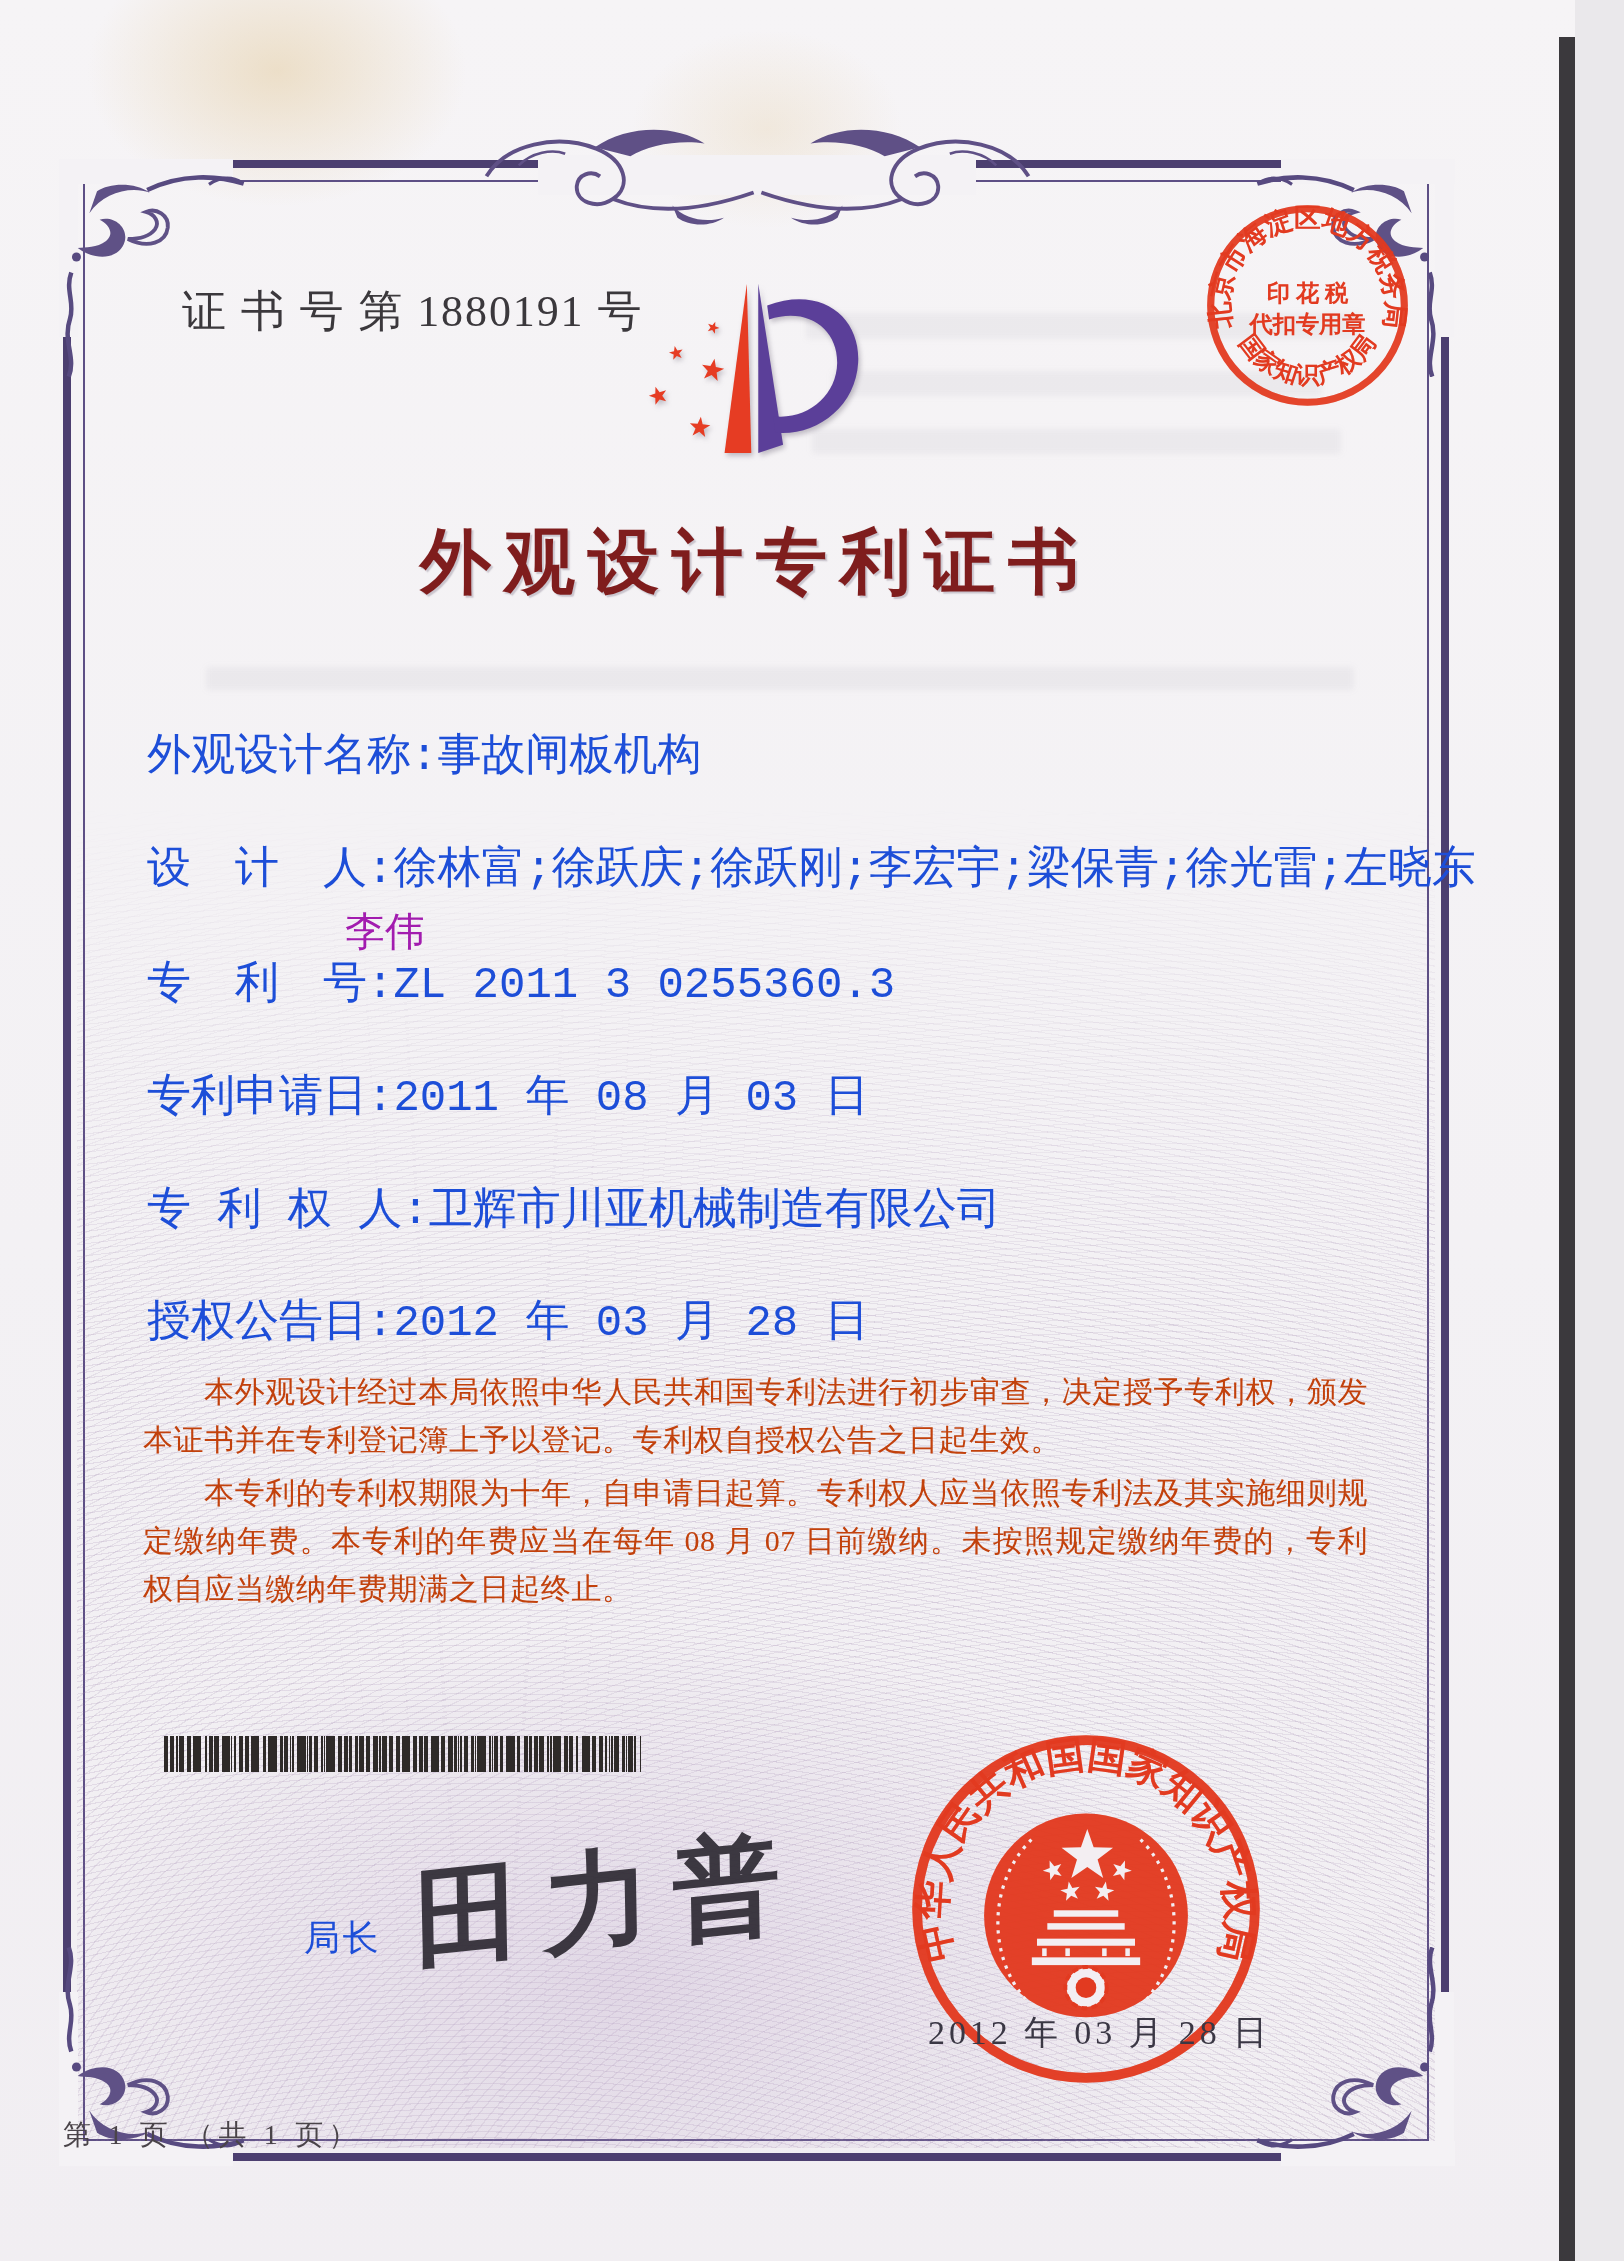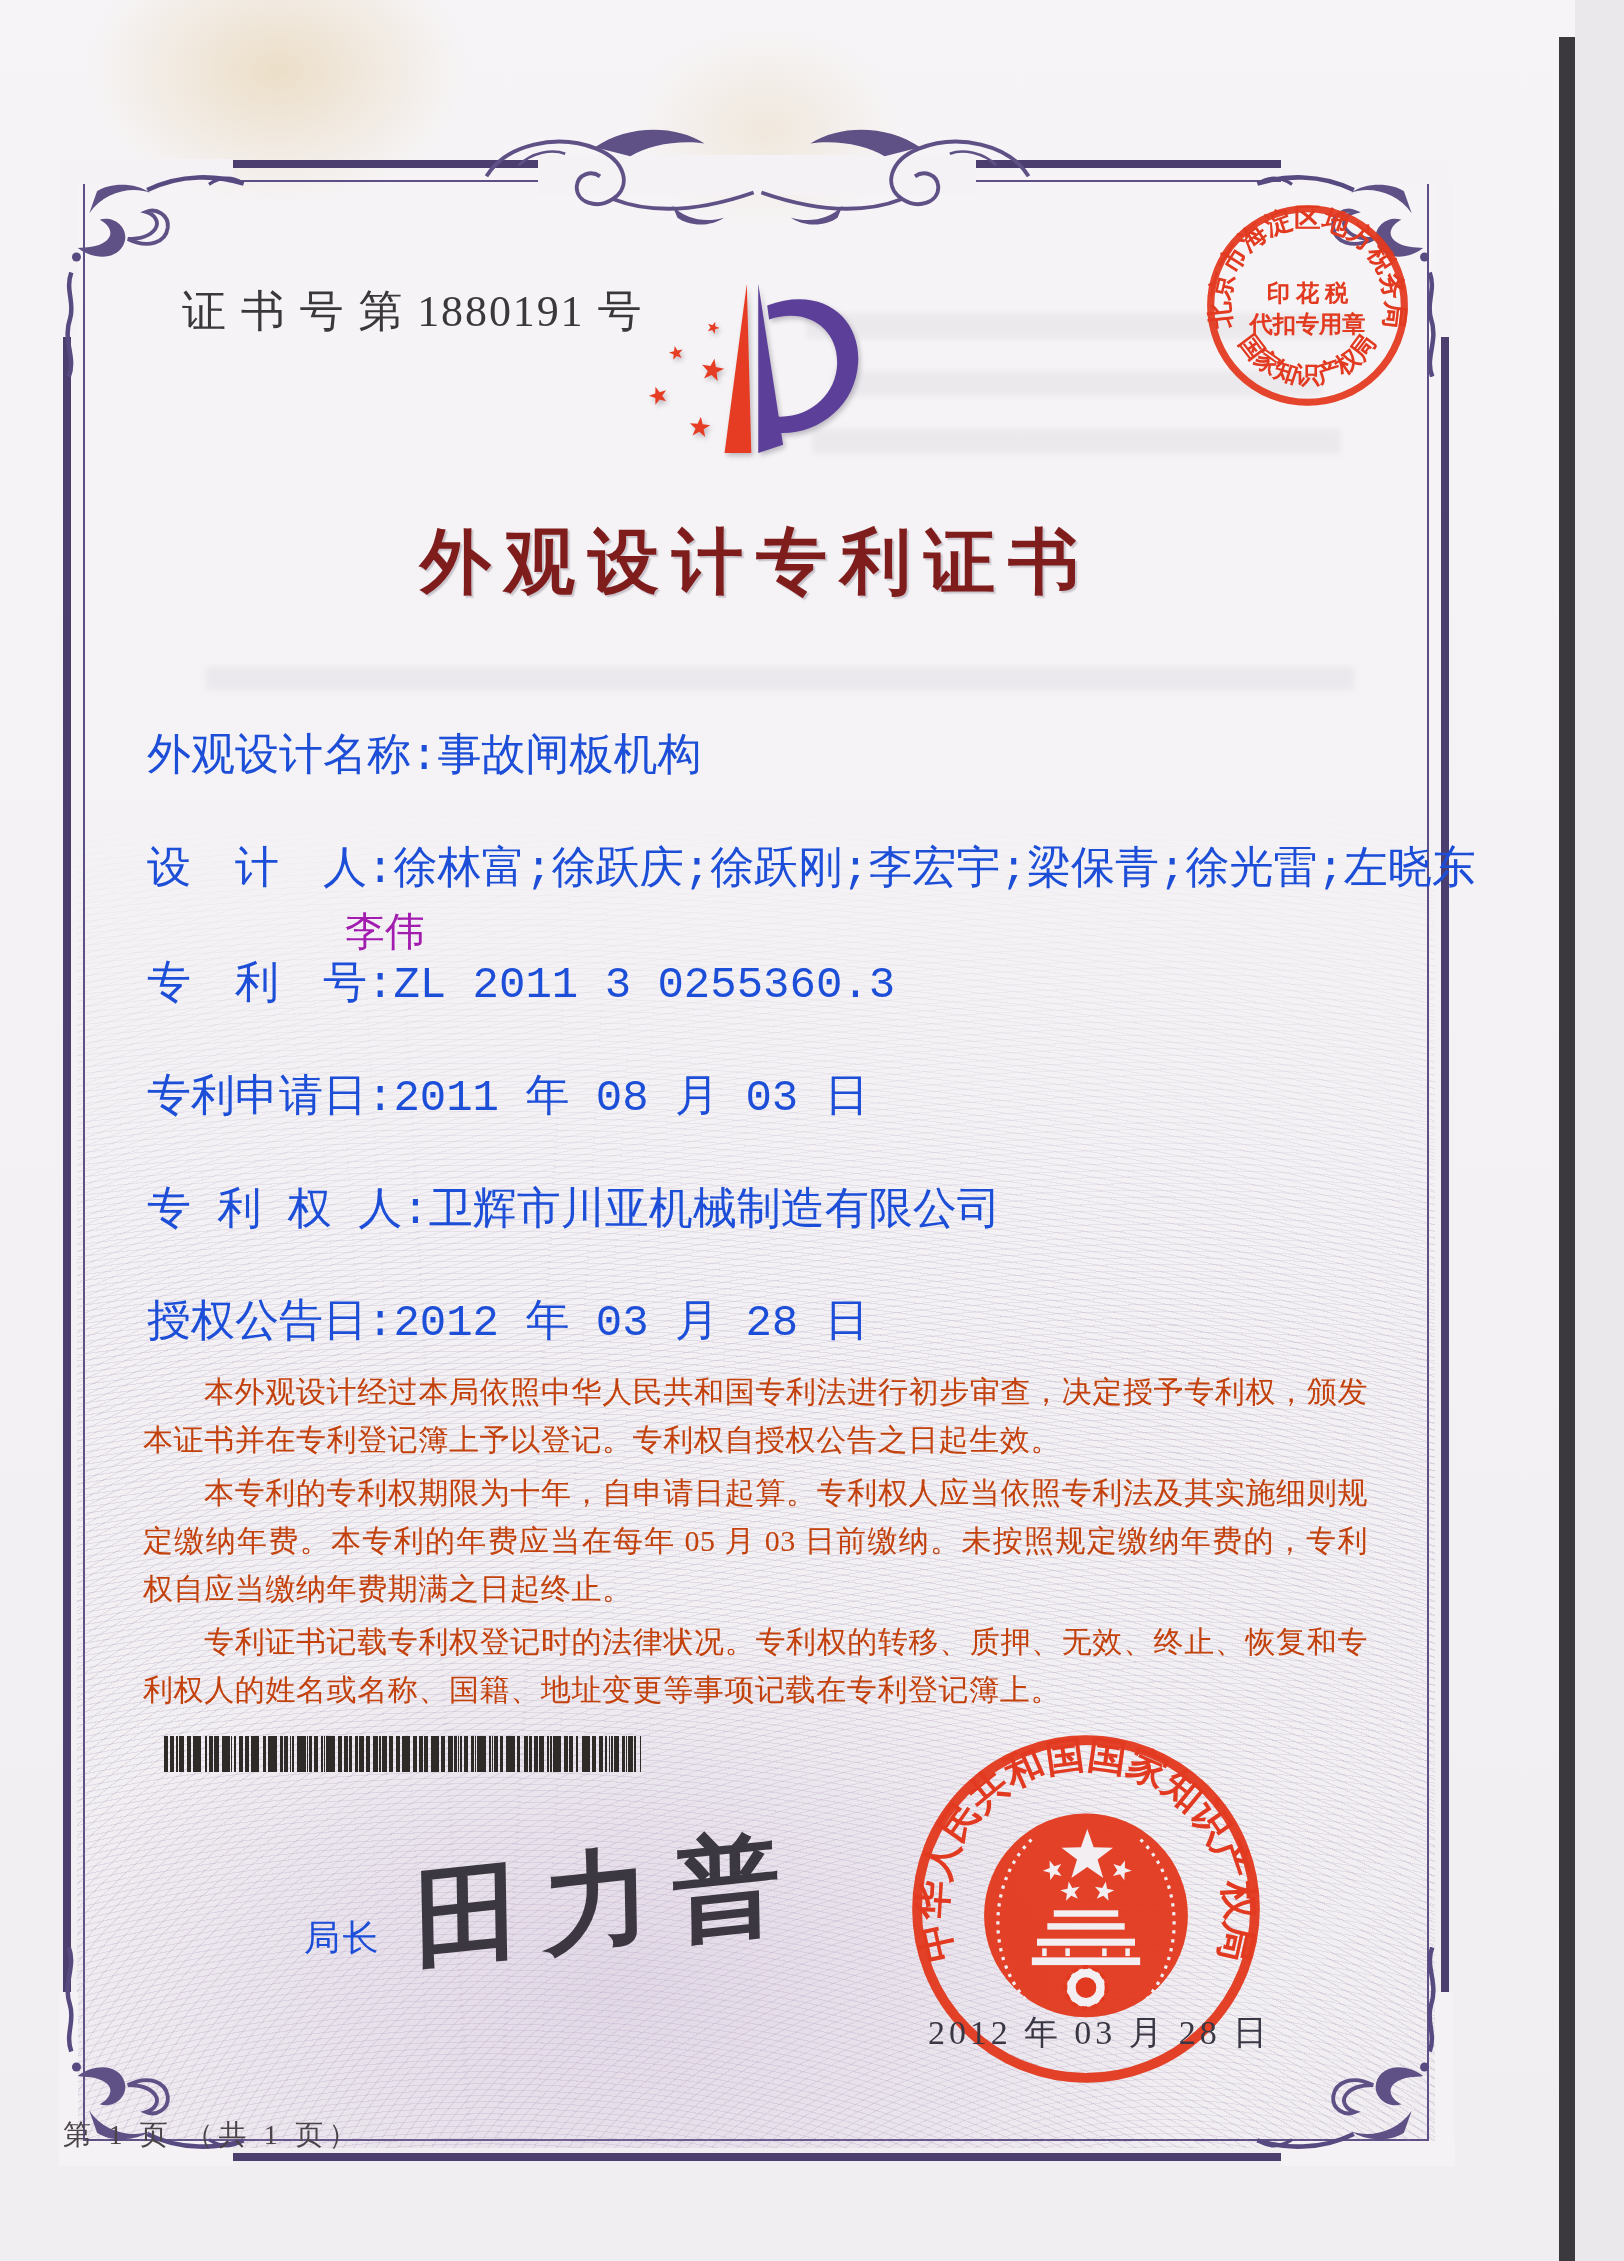--- a/index.html
+++ b/index.html
@@ -200,22 +200,21 @@
 </div>
 <div class="field" style="top:1179px;">
   <span class="flabel">专 利 权 人:</span><span>卫辉市川亚机械制造有限公司</span>
 </div>
 <div class="field" style="top:1291px;">
   <span class="flabel">授权公告日:</span><span>2012 年 03 月 28 日</span>
 </div>
 
 <div class="body-text">
   <p>本外观设计经过本局依照中华人民共和国专利法进行初步审查，决定授予专利权，颁发本证书并在专利登记簿上予以登记。专利权自授权公告之日起生效。</p>
-  <p>本专利的专利权期限为十年，自申请日起算。专利权人应当依照专利法及其实施细则规定缴纳年费。本专利的年费应当在每年 05 月 03 日前缴纳。未按照规定缴纳年费的，专利权自应当缴纳年费期满之日起终止。</p>
-  <p>专利证书记载专利权登记时的法律状况。专利权的转移、质押、无效、终止、恢复和专利权人的姓名或名称、国籍、地址变更等事项记载在专利登记簿上。</p>
+  <p>本专利的专利权期限为十年，自申请日起算。专利权人应当依照专利法及其实施细则规定缴纳年费。本专利的年费应当在每年 08 月 07 日前缴纳。未按照规定缴纳年费的，专利权自应当缴纳年费期满之日起终止。</p>
 </div>
 
 <div class="barcode"></div>
 
 <div class="sig-title">局长</div>
 <div class="sig-name">田力普</div>
 
 <svg class="stamp" style="left:899px;top:1722px;" width="374" height="374" viewBox="0 0 580 580">
   <circle cx="290" cy="290" r="262" fill="none" stroke="#e23a20" stroke-width="15" opacity=".95"></circle>
   <path id="sealRing" d="M165,468.6 A218,218 0 1 1 415,468.6" fill="none"></path>

